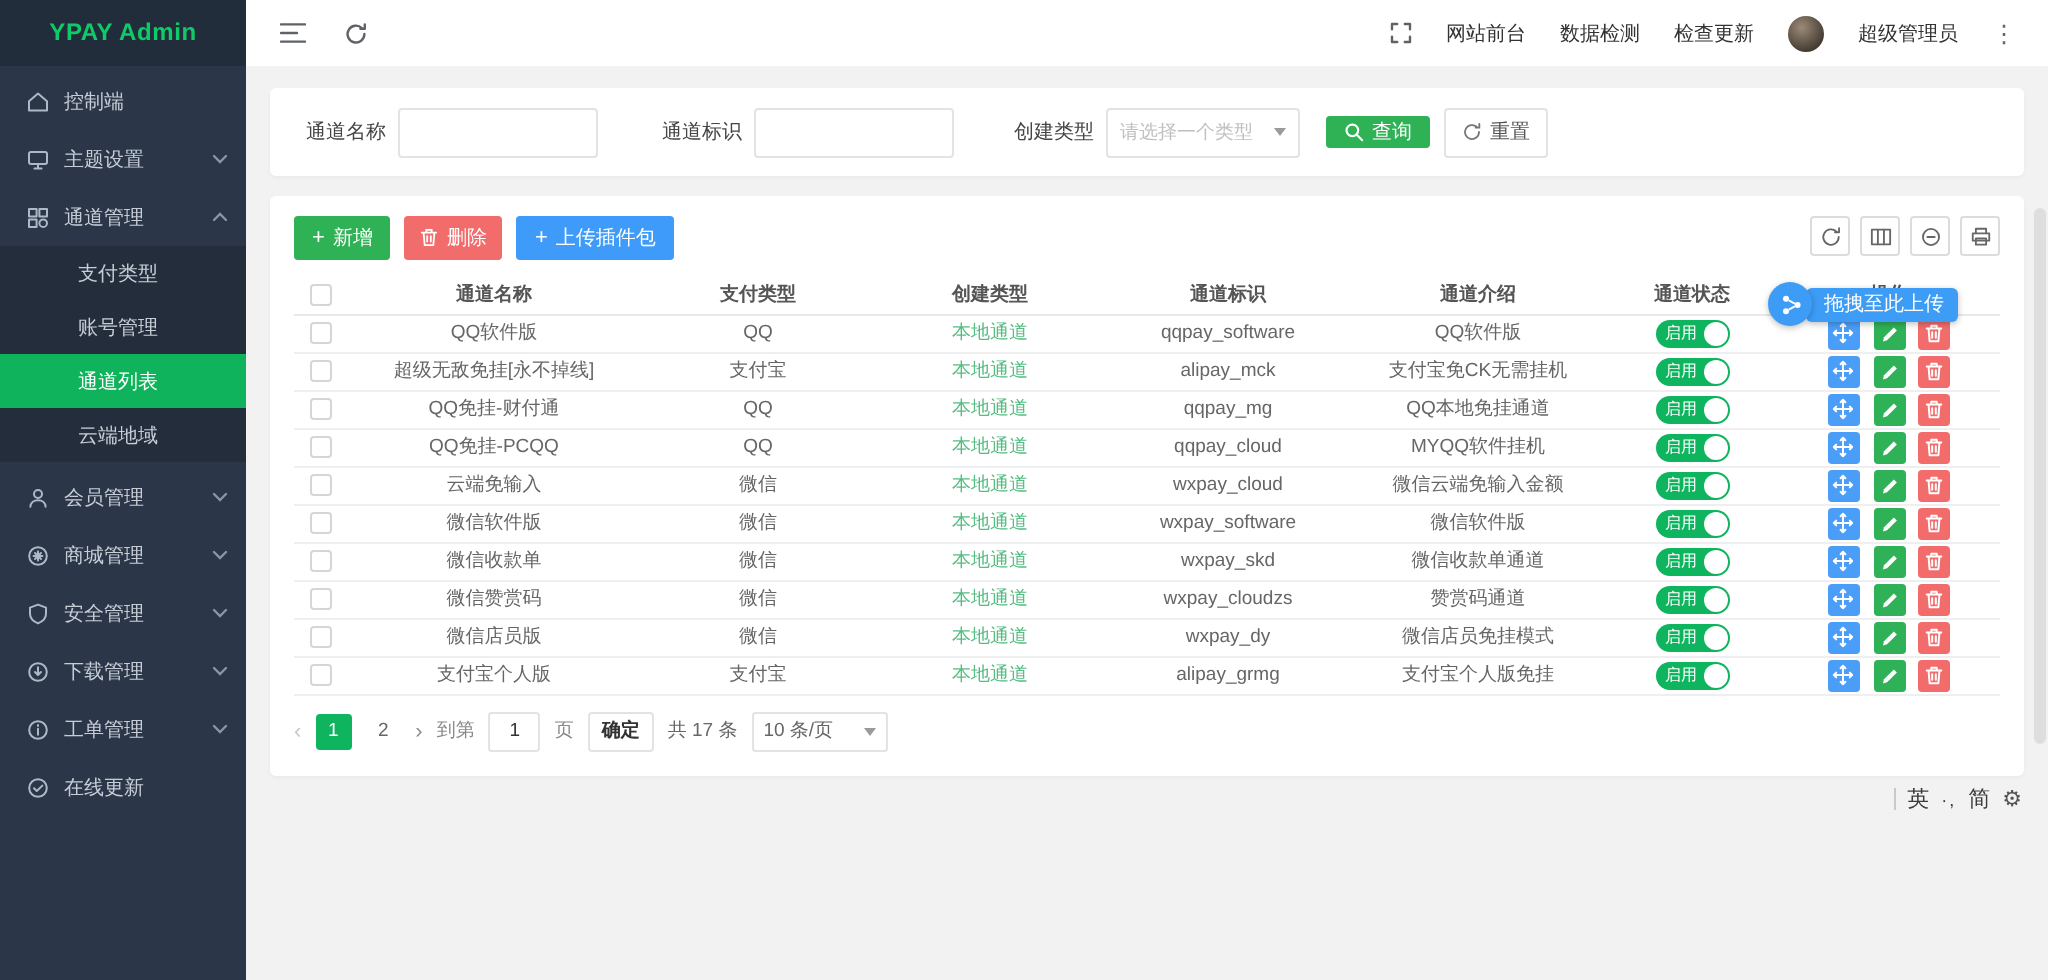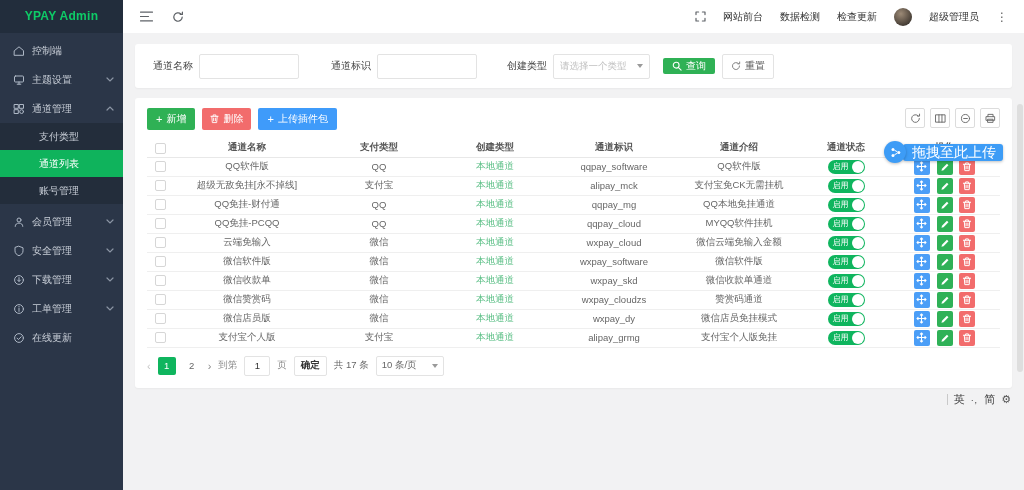--- a/index.html
+++ b/index.html
@@ -92,21 +92,21 @@
               text-align:center; font-size:9.5px; color:#333; outline:none; }
   .pg-confirm { height:20px; padding:0 6px; background:#fff; border:1px solid #e3e3e3;
                 border-radius:2px; font-size:9.5px; color:#333; font-weight:bold; cursor:pointer; }
   .pg-select { height:20px; border:1px solid #e3e3e3; border-radius:2px; display:flex;
                align-items:center; padding:0 5px; cursor:pointer; gap:12px; }
   
   .drop-hint { position:absolute; left:884px; top:141px; display:flex; align-items:center; z-index:20; }
   .drop-circle { width:22px; height:22px; border-radius:50%; background:#3d9cf6;
                  display:flex; align-items:center; justify-content:center;
                  box-shadow:0 1px 3px rgba(0,0,0,.25); z-index:2; }
-  .drop-label { margin-left:-3px; background:#3d9cf6; color:#fff; font-size:14px;
+  .drop-label { margin-left:-3px; background:#3d9cf6; color:#fff; font-size:10px;
                 height:17px; line-height:17px; padding:0 7px 0 9px; border-radius:3px;
                 box-shadow:0 1px 3px rgba(0,0,0,.25); white-space:nowrap; }
   .ime { position:absolute; right:13px; top:392px; display:flex; align-items:center; gap:6px;
          font-size:11px; color:#3c3c3c; z-index:15; }
   .ime .bar { width:1px; height:11px; background:#c9c9c9; }
   .ime .punct { font-size:9px; letter-spacing:1px; }
   .ime .gear { font-size:11px; color:#555; }
   .scroll-thumb { position:absolute; right:1px; top:104px; width:6px; height:268px;
                   background:#dedede; border-radius:3px; z-index:30; }
 </style>
@@ -157,43 +157,60 @@
         <svg class="chv" width="8" height="5" viewBox="0 0 8 5">
             <polyline points="1,4 4,1 7,4"></polyline>
           </svg>
         </span>
     </div>
 
     <div class="sub">
       <div class="mi">
         <span>支付类型</span>
       </div>
+      <div class="mi">
+        <span>账号管理</span>
+      </div>
       <div class="mi active">
         <span>通道列表</span>
       </div>
       <div class="mi">
-        <span>账号管理</span>
+        <span>云端地域</span>
       </div>
     </div>
 
     <div class="mi">
       <span class="mi-icon">
         <svg class="sic" width="12" height="12" viewBox="0 0 12 12">
             <circle cx="6" cy="4" r="2"></circle>
             <path d="M2.2 10.4c0-2.1 1.7-3.3 3.8-3.3s3.8 1.2 3.8 3.3"></path>
           </svg>
         </span>
       <span>会员管理</span>
       <span class="chev">
         <svg class="chv" width="8" height="5" viewBox="0 0 8 5">
             <polyline points="1,1 4,4 7,1"></polyline>
           </svg>
         </span>
     </div>
 
+    <div class="mi">
+      <span class="mi-icon">
+        <svg class="sic" width="12" height="12" viewBox="0 0 12 12">
+            <circle cx="6" cy="6" r="4.4"></circle>
+            <path d="M6 3.8v4.4M3.8 6h4.4M4.5 4.5l3 3M7.5 4.5l-3 3"></path>
+          </svg>
+        </span>
+      <span>商城管理</span>
+      <span class="chev">
+        <svg class="chv" width="8" height="5" viewBox="0 0 8 5">
+            <polyline points="1,1 4,4 7,1"></polyline>
+          </svg>
+        </span>
+    </div>
 
     <div class="mi">
       <span class="mi-icon">
         <svg class="sic" width="12" height="12" viewBox="0 0 12 12">
             <path d="M6 1.3l4 1.5v3.1c0 2.4-1.7 3.9-4 4.8-2.3-.9-4-2.4-4-4.8V2.8z"></path>
           </svg>
         </span>
       <span>安全管理</span>
       <span class="chev">
         <svg class="chv" width="8" height="5" viewBox="0 0 8 5">

